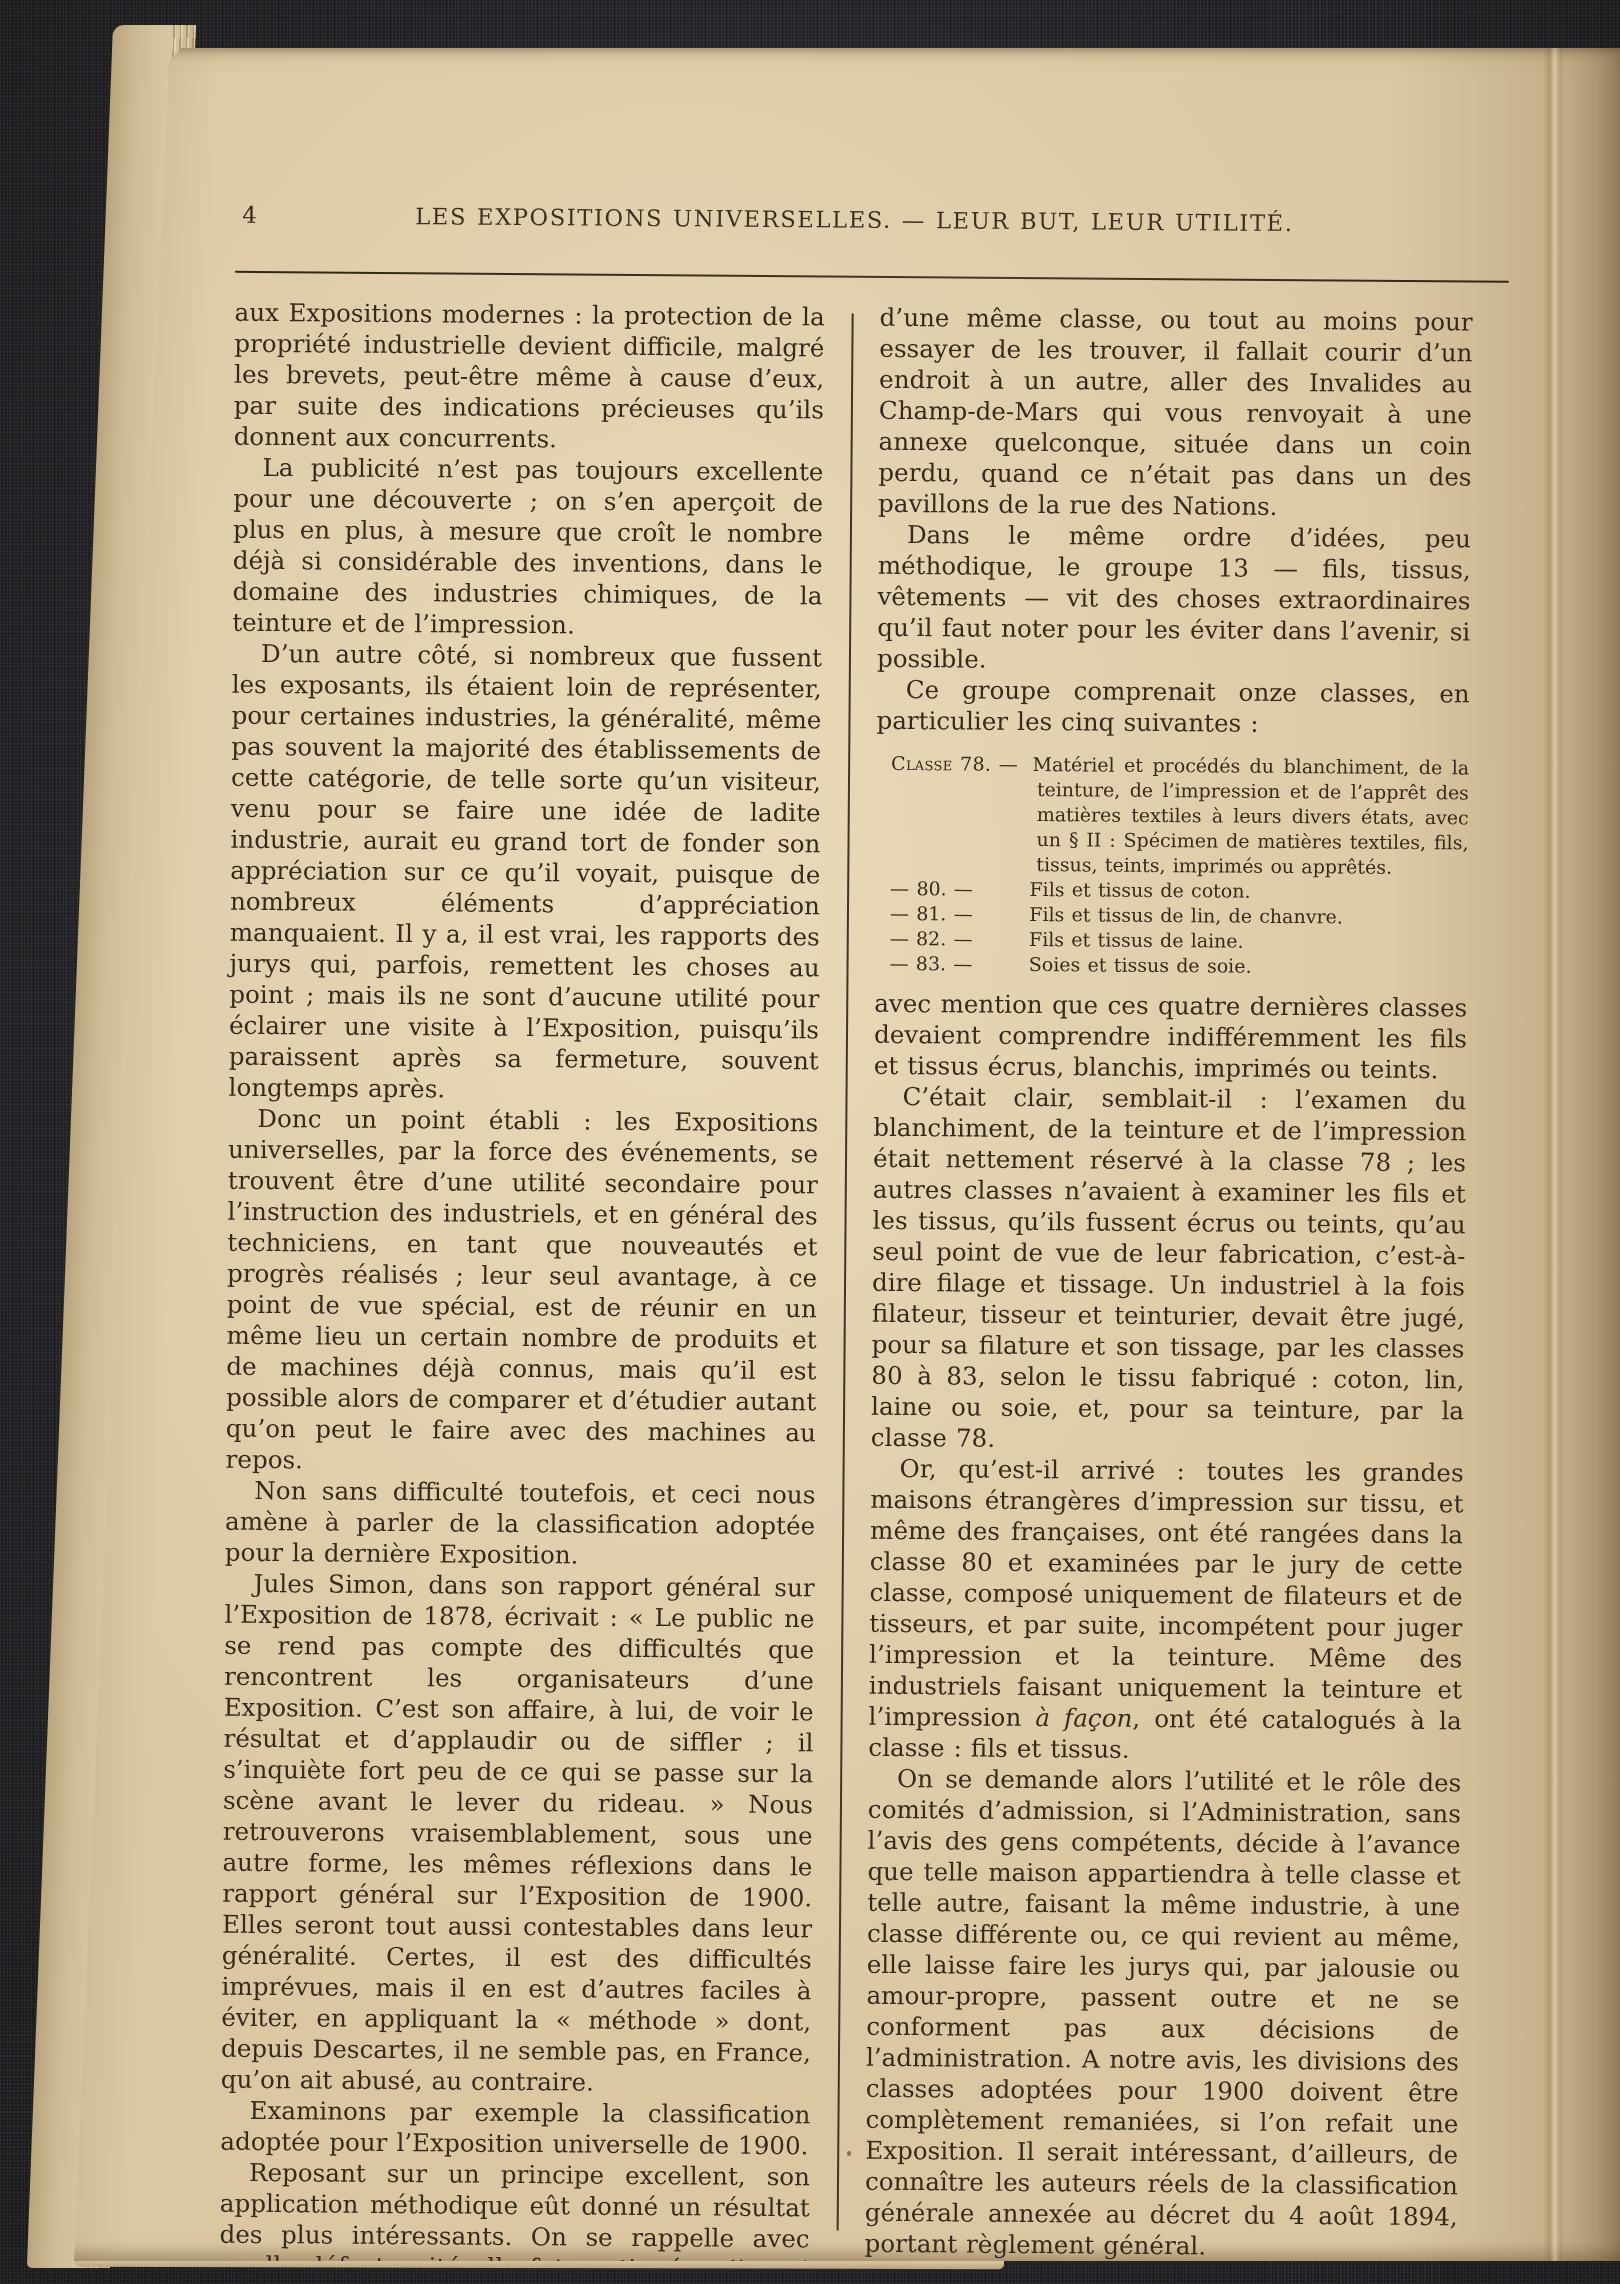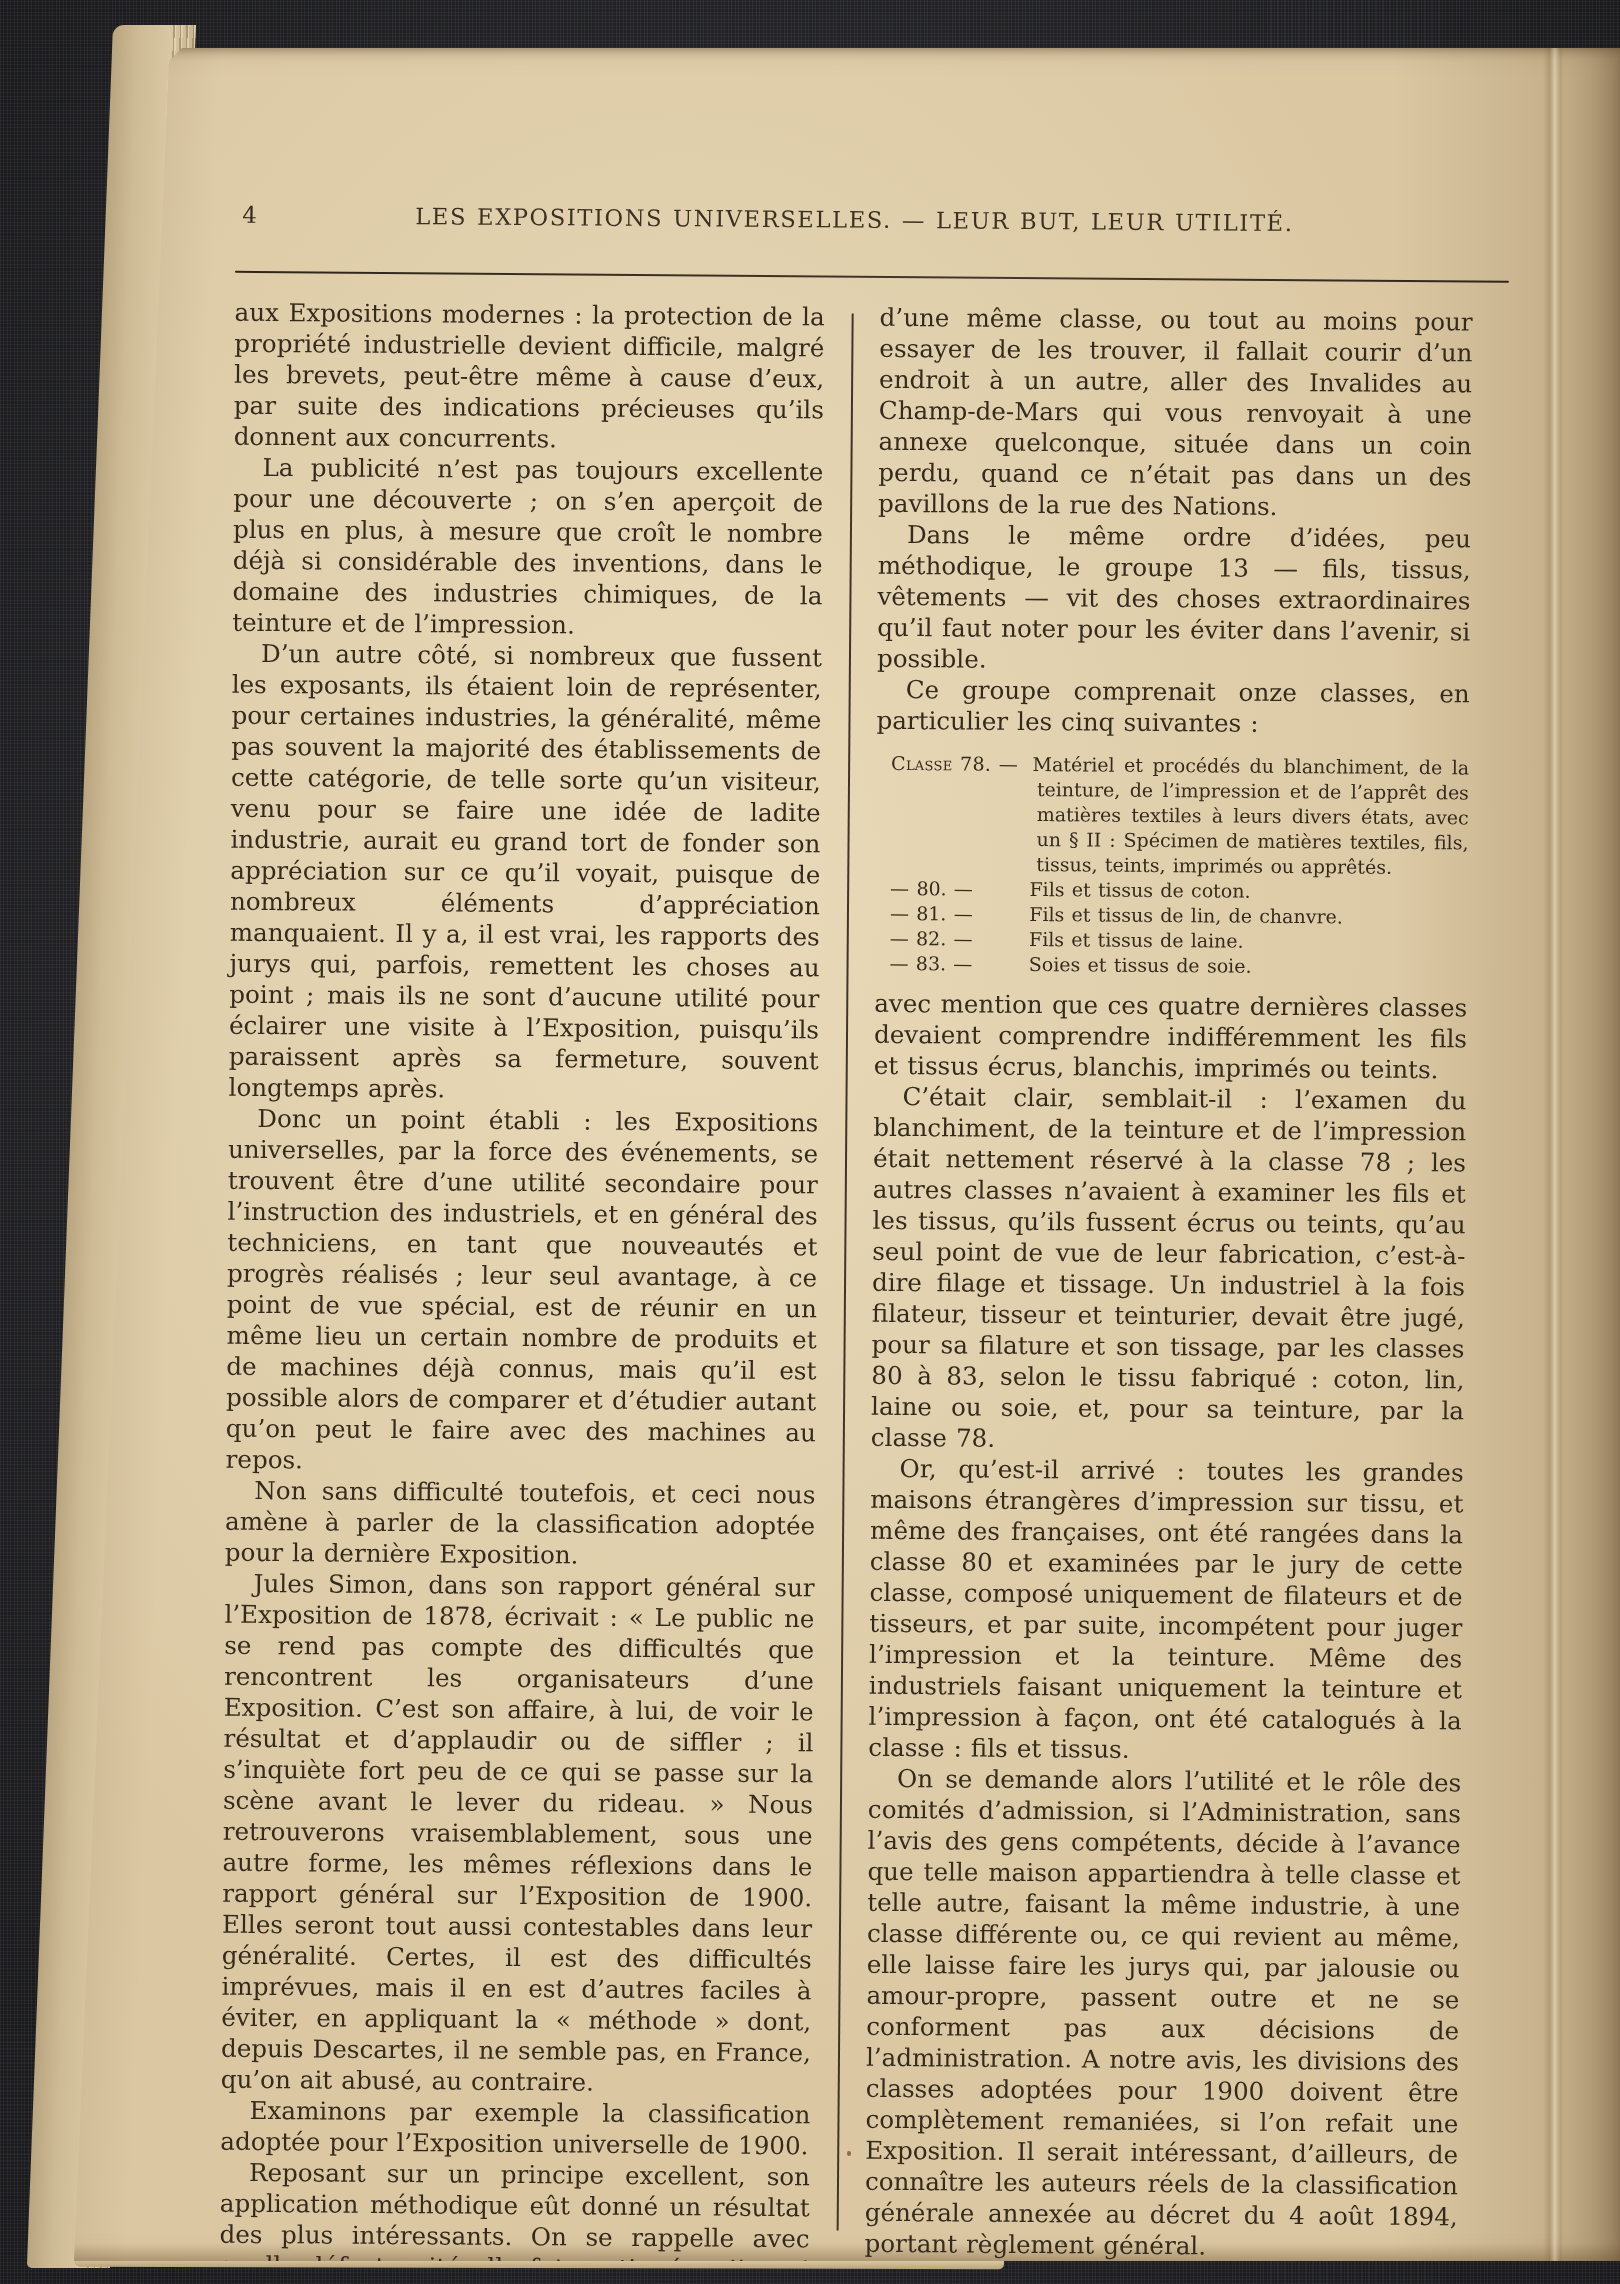--- a/index.html
+++ b/index.html
@@ -106,21 +106,21 @@
   .p.ind { text-indent: 29px; }
   
   .classes {
     margin: 15px 0 12px 0;
     padding-left: 15px;
     font-size: 19px; line-height: 25px;
   }
   .class-item { padding-left: 146px; text-indent: -146px; text-align: justify; }
   .ci-label { display: inline-block; min-width: 132px; text-indent: 0; }
   .class-item:first-child .ci-label { font-variant: small-caps; letter-spacing: 0.3px; }
-  .it { }
+  .it { font-style: italic; }
   
   .speck {
     position: absolute; width: 4px; height: 4.5px; border-radius: 50%;
     background: rgba(112,52,32,0.65); z-index: 3;
   }
   .speck.s1 { left: 847px; top: 2151px; }
   .speck.s2 { left: 685px; top: 2180px; width: 3px; height: 3px; opacity: .7; }
   .speck.s3 { left: 1061px; top: 2242px; width: 2.5px; height: 2.5px; opacity: .6; }
 </style>
 </head>

